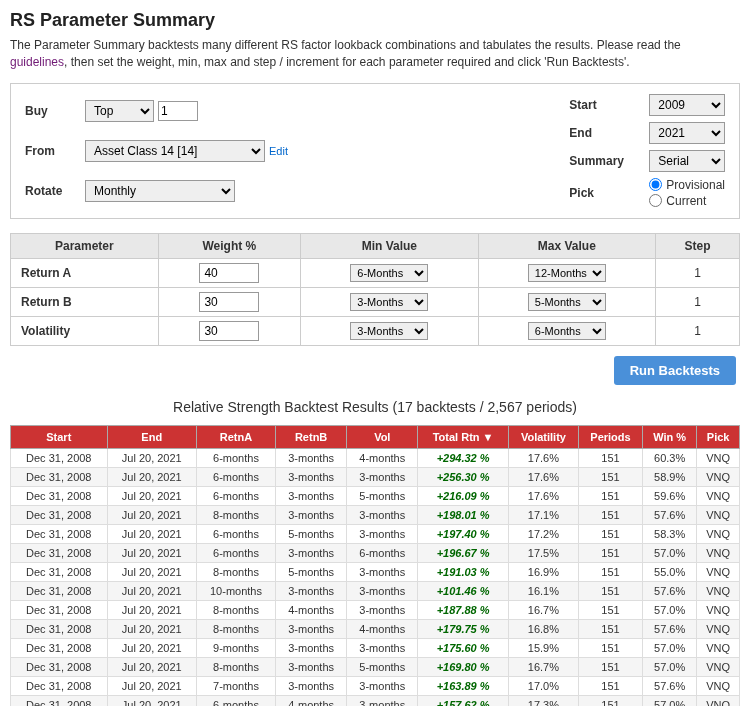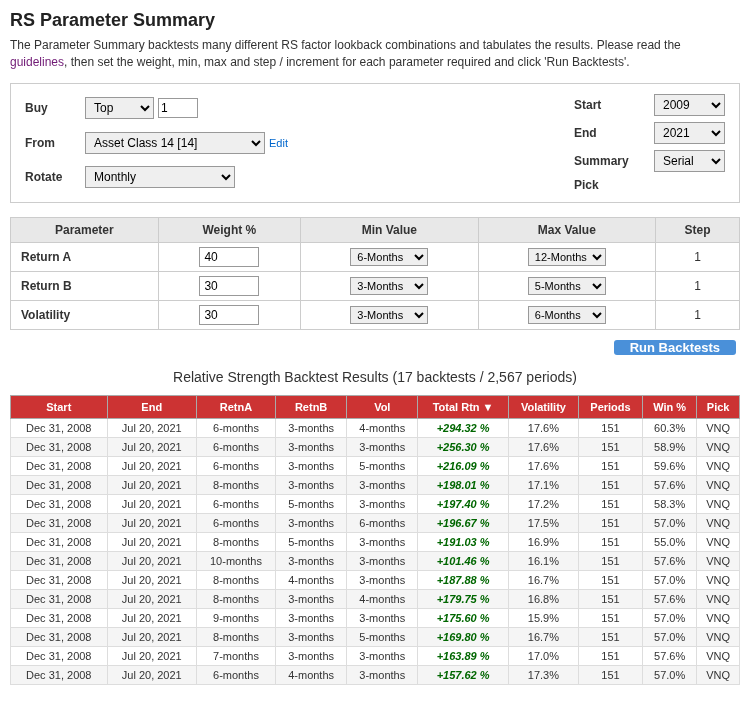--- a/index.html
+++ b/index.html
@@ -15,21 +15,21 @@
     .row-inline { display: flex; align-items: center; gap: 4px; }
     select, input[type=text] { font-size: 12px; border: 1px solid #999; padding: 2px 4px; }
     input[type=number] { width: 40px; font-size: 12px; border: 1px solid #999; padding: 2px; }
     .edit-link { color: #0066cc; font-size: 11px; cursor: pointer; }
     .radio-group { display: flex; flex-direction: column; gap: 2px; }
     .radio-group label { font-weight: normal; display: flex; align-items: center; gap: 4px; }
     .params-table { width: 100%; border-collapse: collapse; margin-bottom: 10px; margin-top: 12px; }
     .params-table th { background: #e8e8e8; border: 1px solid #ccc; padding: 5px 8px; text-align: center; font-size: 12px; }
     .params-table td { border: 1px solid #ccc; padding: 4px 6px; text-align: center; font-size: 12px; }
     .params-table td:first-child { font-weight: bold; text-align: left; padding-left: 10px; }
-    .run-btn { background: #4a90d9; color: #fff; border: none; padding: 0 16px; font-size: 13px; font-weight: bold; cursor: pointer; float: right; margin-right: 4px; border-radius: 3px; }
+    .run-btn { background: #4a90d9; color: #fff; border: none; padding: 7px 16px; font-size: 13px; font-weight: bold; cursor: pointer; float: right; margin-right: 4px; border-radius: 3px; }
     .clearfix { clear: both; }
     .results-title { text-align: center; font-size: 14px; margin: 14px 0 10px; color: #333; }
     .results-table { width: 100%; border-collapse: collapse; font-size: 11px; }
     .results-table th { background: #cc3333; color: #fff; padding: 5px 4px; text-align: center; border: 1px solid #aaa; }
     .results-table td { border: 1px solid #ddd; padding: 3px 4px; text-align: center; }
     .results-table tbody tr:nth-child(even) { background: #f5f5f5; }
     .positive { color: #006600; font-weight: bold; font-style: italic; }
     .select-sm { font-size: 11px; padding: 1px 2px; }
     .config-spacer { flex: 1.2; }
   </style>
@@ -78,20 +78,30 @@
     </select>
     <label>End</label>
     <select>
       <option>2021</option><option>2020</option><option>2019</option><option>2018</option>
     </select>
     <label>Summary</label>
     <select>
       <option>Serial</option><option>Parallel</option>
     </select>
     <label>Pick</label>
+    <div class="radio-group">
+      <label>
+        <input type="radio" name="pick" checked="" style="">
+        <span>Provisional</span>
+      </label>
+      <label>
+        <input type="radio" name="pick" style="">
+        <span>Current</span>
+      </label>
+    </div>
   </div>
 </div>
 
 <table class="params-table">
   <thead>
     <tr>
       <th>Parameter</th>
       <th>Weight %</th>
       <th>Min Value</th>
       <th>Max Value</th>

